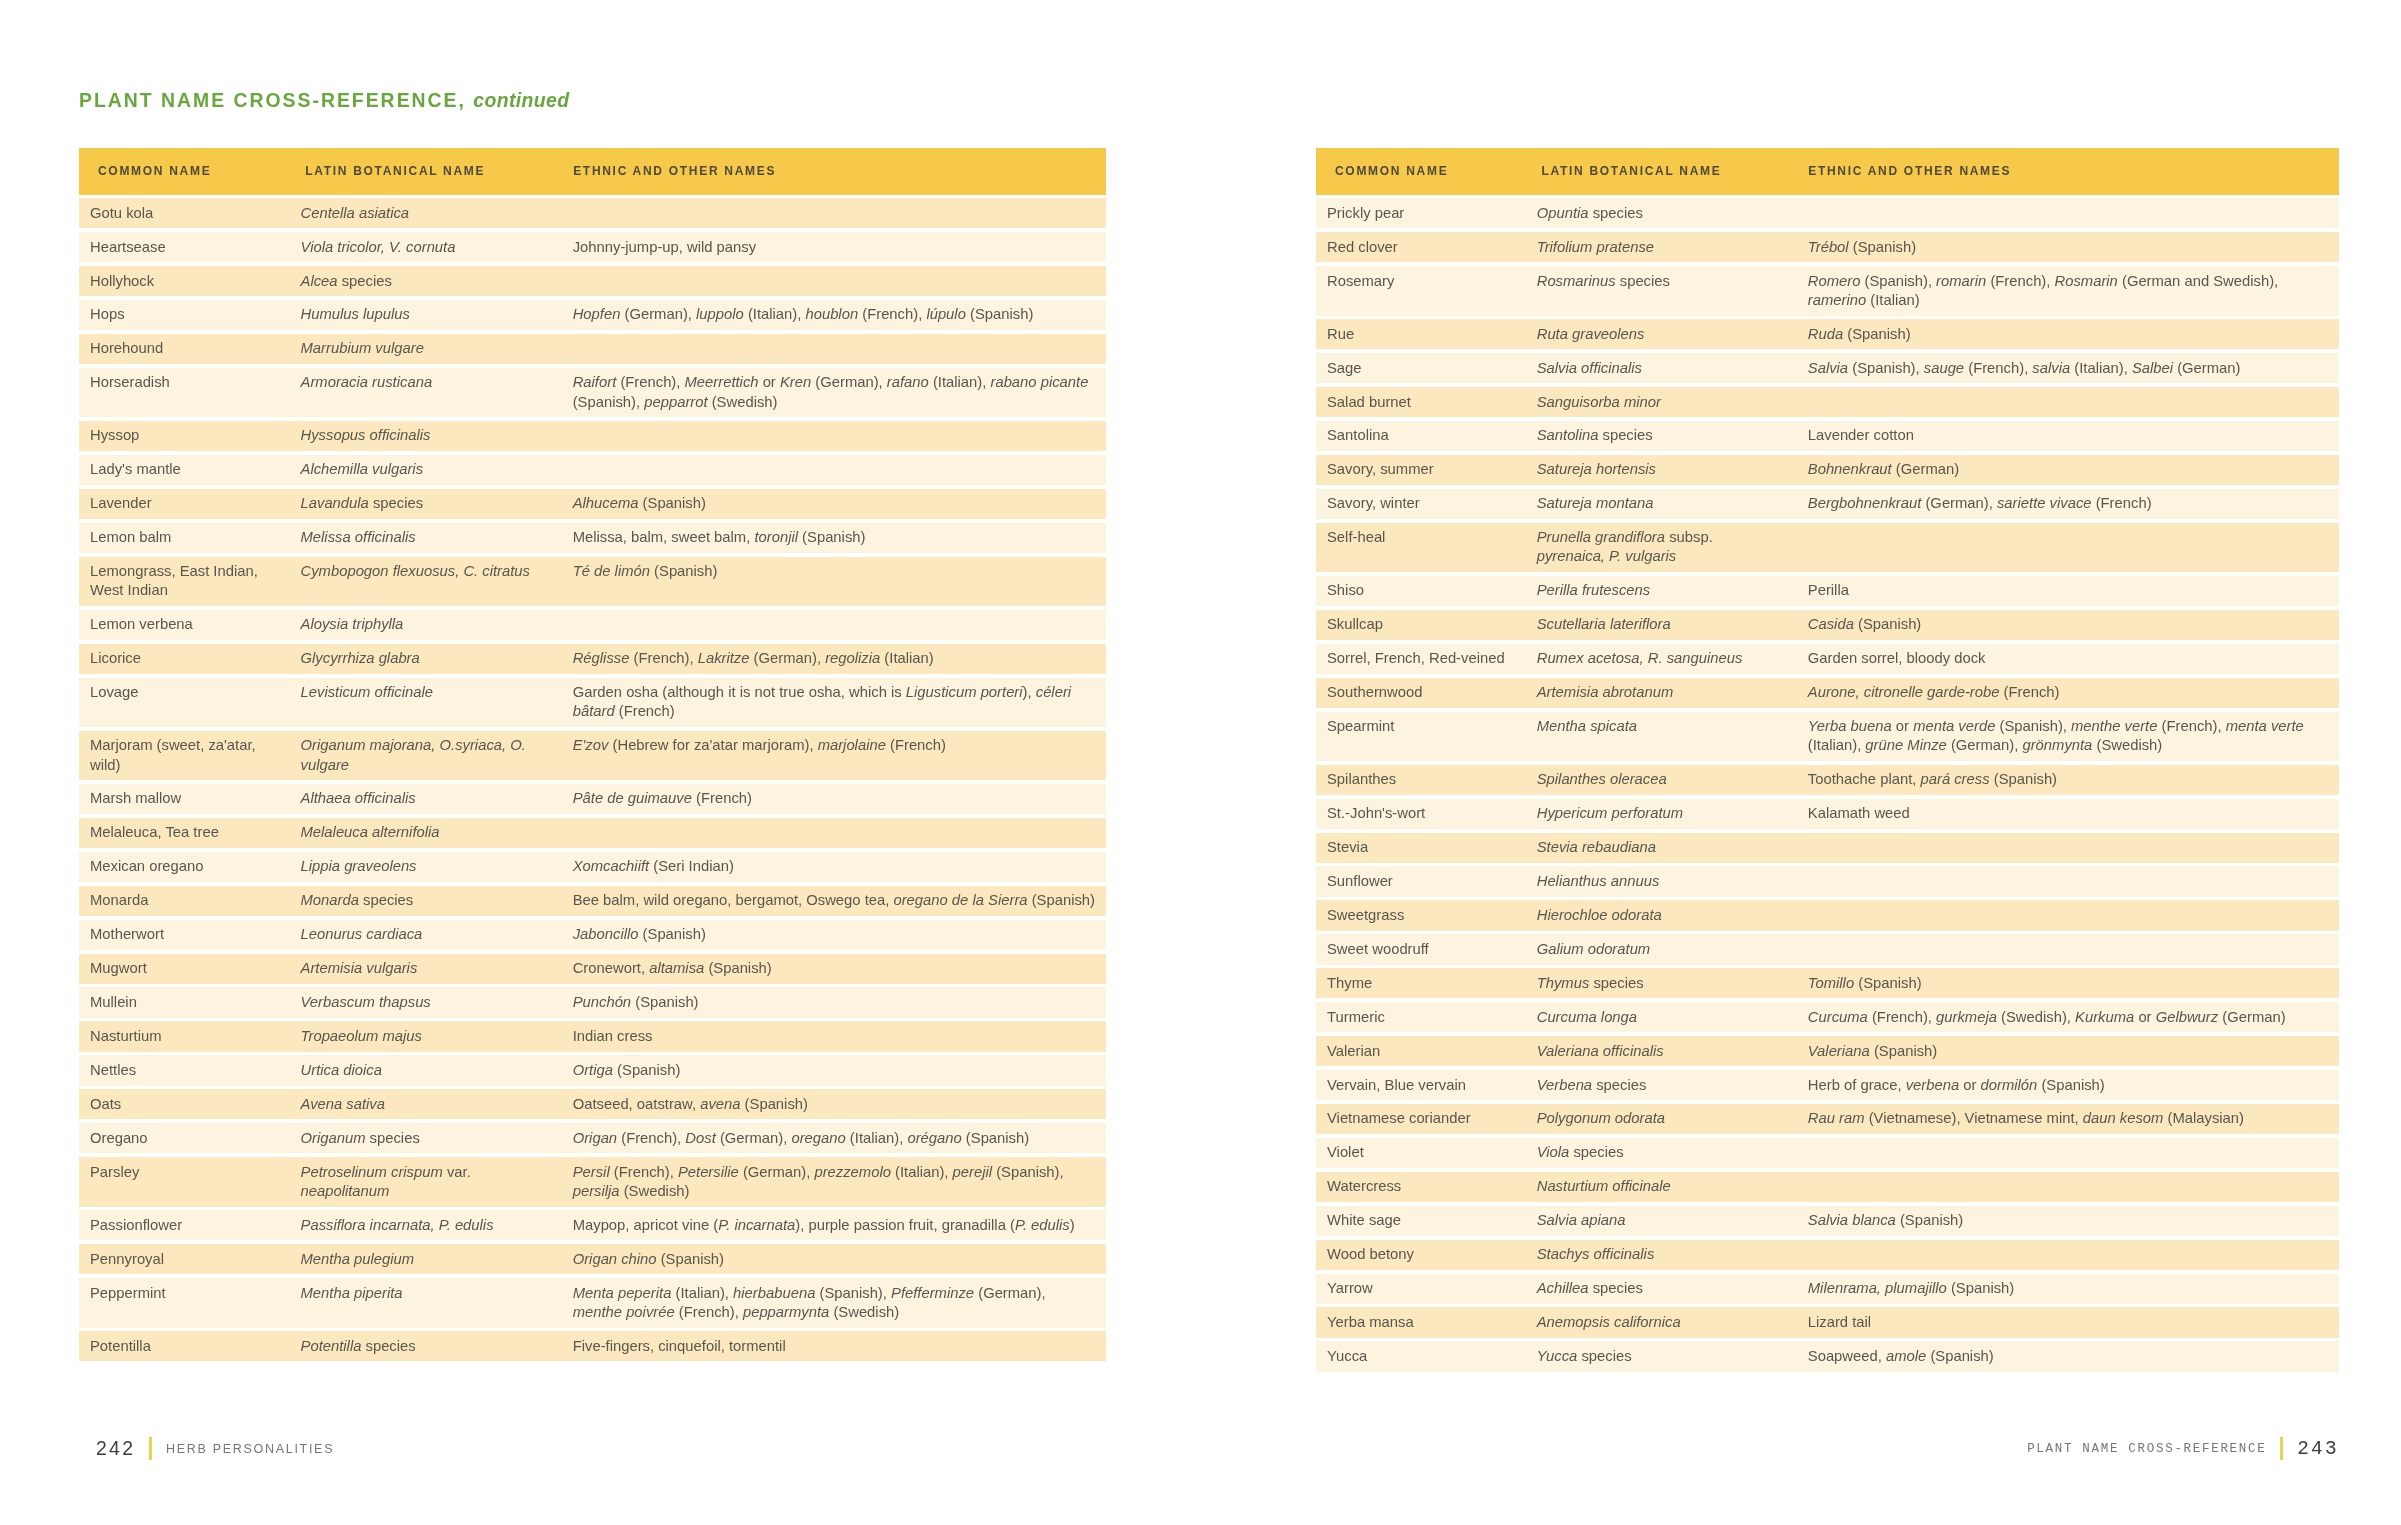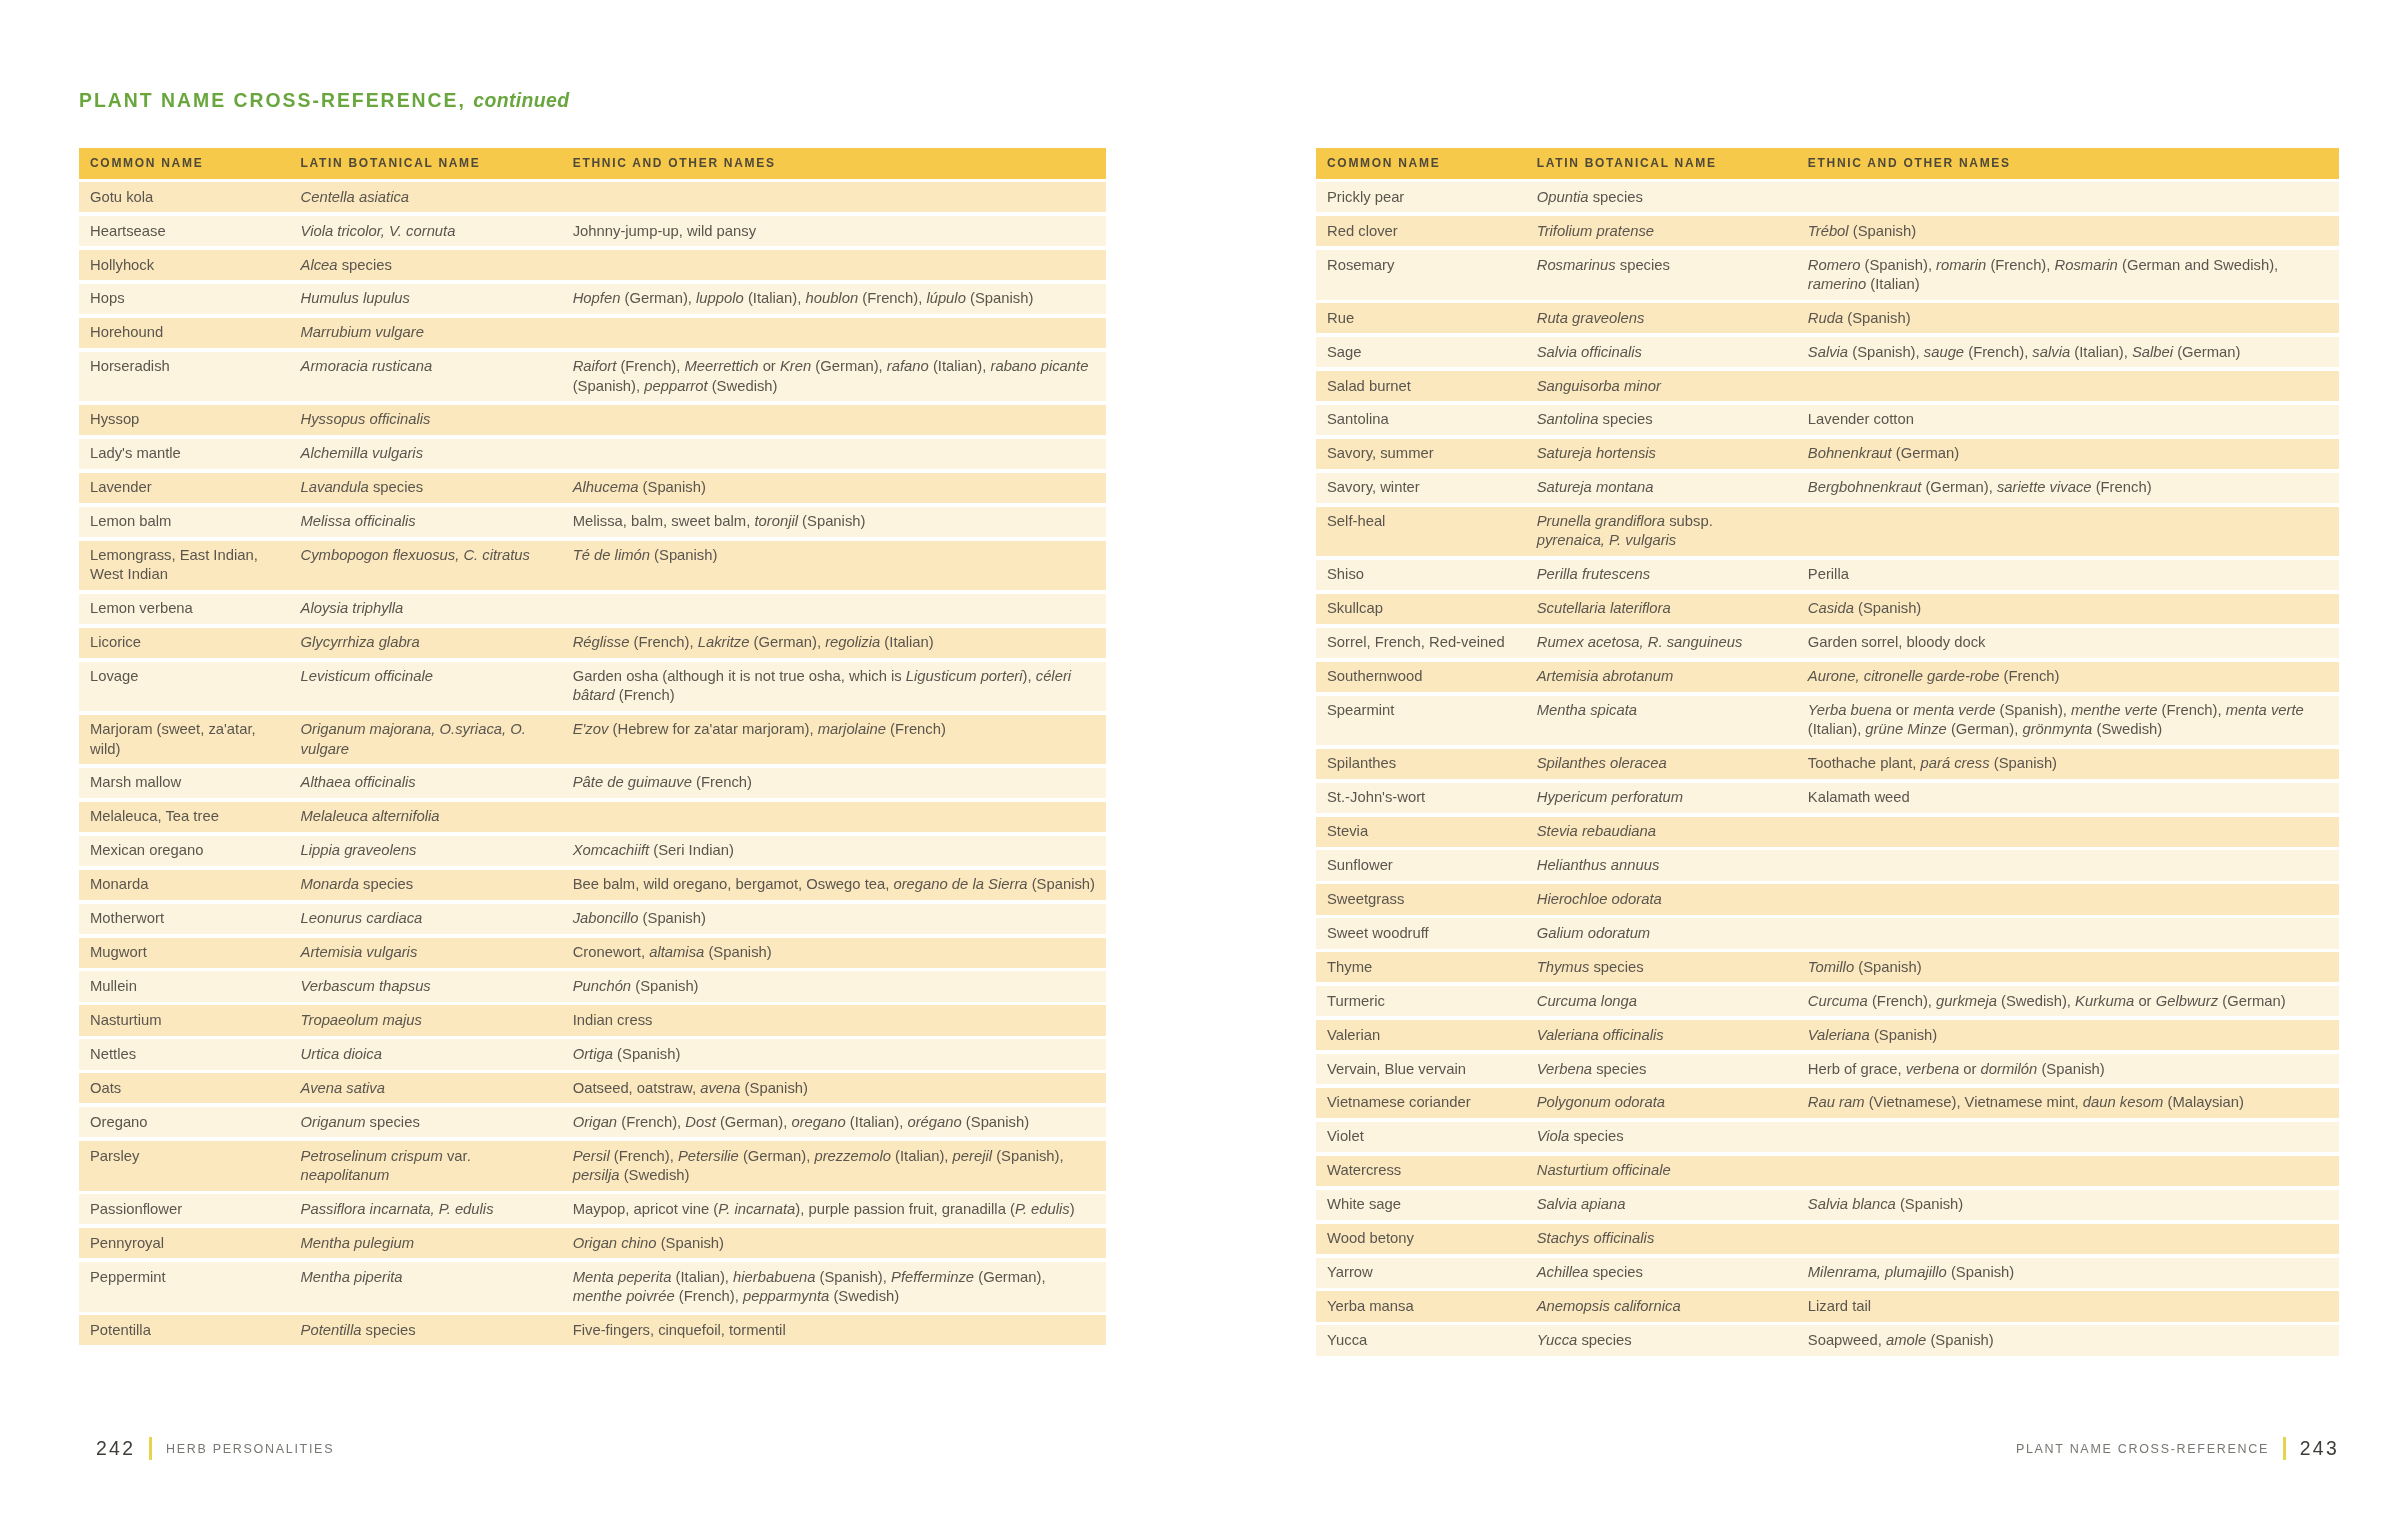--- a/index.html
+++ b/index.html
@@ -25,21 +25,21 @@
   .title{
     position:absolute;left:79px;top:89px;
     font-size:19.4px;font-weight:bold;letter-spacing:2px;
     color:var(--title-green);white-space:nowrap;
   }
   .title .cont{font-weight:bold;font-style:italic;letter-spacing:0.4px;font-size:19.4px;}
 
   .book-table{position:absolute;top:148px;}
   .thead{
     display:flex;background:var(--header-bg);
-    padding:0;align-items:center;height:30.5px;
+    padding:8px;align-items:center;height:30.5px;
   }
   .th{
     font-size:12px;font-weight:bold;letter-spacing:1.7px;
     color:var(--header-text);white-space:nowrap;
   }
   .trow{display:flex;margin-top:3.7px;}
   .trow.dark{background:var(--row-dark);}
   .trow.light{background:var(--row-light);}
   .td{
     font-size:14.8px;line-height:1.3;color:var(--cell-text);
@@ -57,21 +57,21 @@
   .footer .pagenum{
     font-size:19.4px;letter-spacing:2.3px;color:var(--footer-number);
   }
   .footer .bar{
     width:2.8px;height:23px;background:var(--footer-bar);margin:0 14px;
   }
   .footer .section{
     font-size:12.5px;letter-spacing:1.7px;color:var(--footer-text);white-space:nowrap;
   }
   .footer-left{left:96px;}
-  .footer-right{right:63px;}
+  .footer-right{right:63px;font-family:Liberation Mono, monospace;}
 </style>
 </head>
 <body>
 
 <div class="page page-left">
   <div class="title"><span>PLANT NAME CROSS-REFERENCE,</span> <span class="cont">continued</span></div>
 
   <div class="book-table" id="left-table" style="left:79px;width:1027px;">
       <div class="thead">
         <div class="th c0">COMMON NAME</div>

